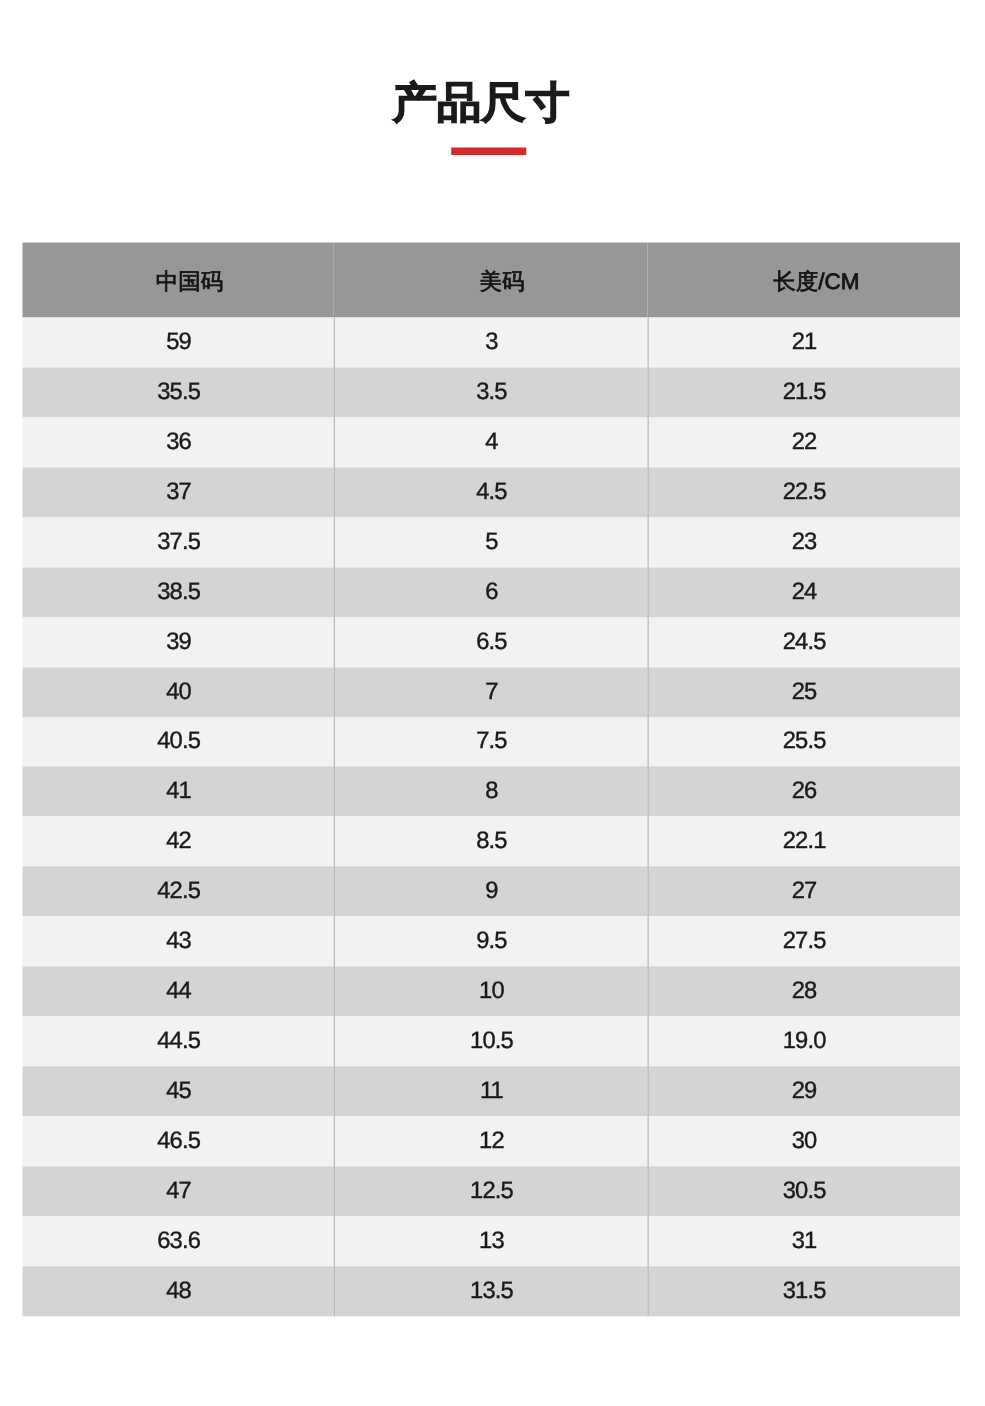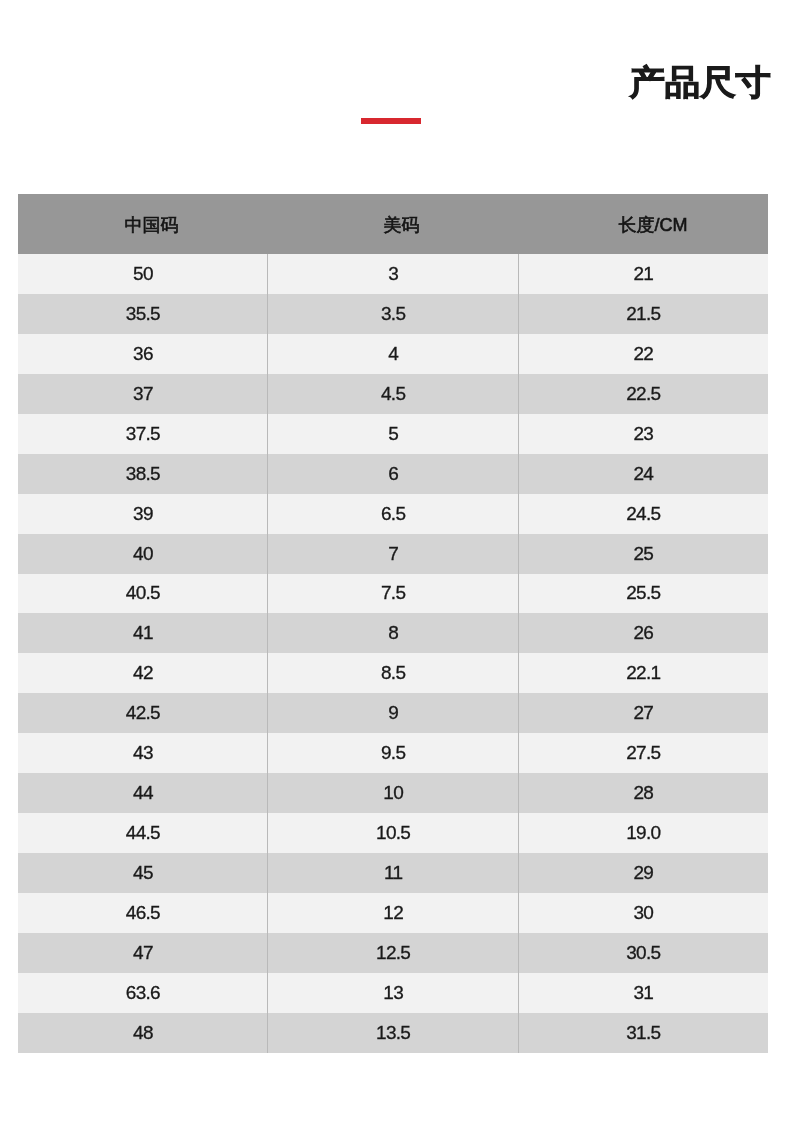--- a/index.html
+++ b/index.html
@@ -22,21 +22,21 @@
     background: #ffffff;
   }
 
   
   .heading-block {
     position: absolute;
     left: 0;
     top: 0;
     width: 772px;
     height: 194px;
-    text-align: right;
+    text-align: center;
   }
   .page-title {
     margin: 0;
     position: relative;
     left: -1px;
     padding: 61px 0 0 0;
     font-size: 35.4px;
     font-weight: 700;
     line-height: 44px;
     letter-spacing: 0;
@@ -137,21 +137,21 @@
     </colgroup>
     <thead>
       <tr>
         <th><span class="col-label">中国码</span></th>
         <th><span class="col-label">美码</span></th>
         <th class="th-length-cm"><span class="col-label">长度/CM</span></th>
       </tr>
     </thead>
     <tbody>
         <tr class="data-row">
-          <td class="cell cell-cn-size"><span class="cell-value">50</span></td>
+          <td class="cell cell-cn-size"><span class="cell-value">59</span></td>
           <td class="cell cell-us-size"><span class="cell-value">3</span></td>
           <td class="cell cell-length-cm"><span class="cell-value">21</span></td>
         </tr>
         <tr class="data-row">
           <td class="cell cell-cn-size"><span class="cell-value">35.5</span></td>
           <td class="cell cell-us-size"><span class="cell-value">3.5</span></td>
           <td class="cell cell-length-cm"><span class="cell-value">21.5</span></td>
         </tr>
         <tr class="data-row">
           <td class="cell cell-cn-size"><span class="cell-value">36</span></td>

